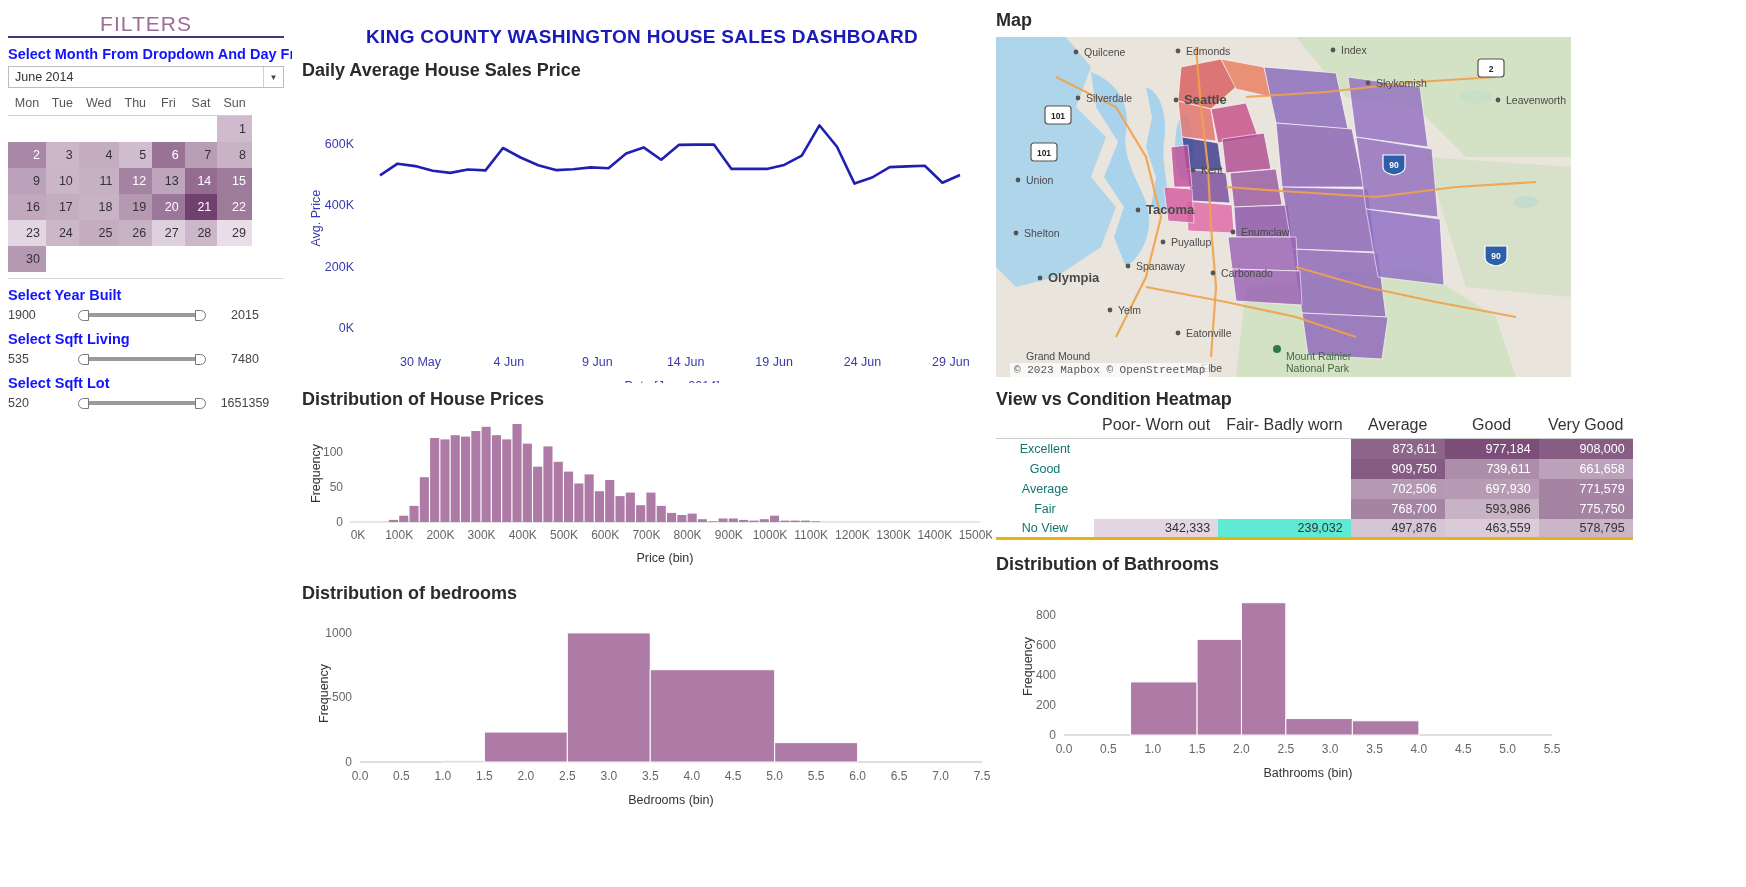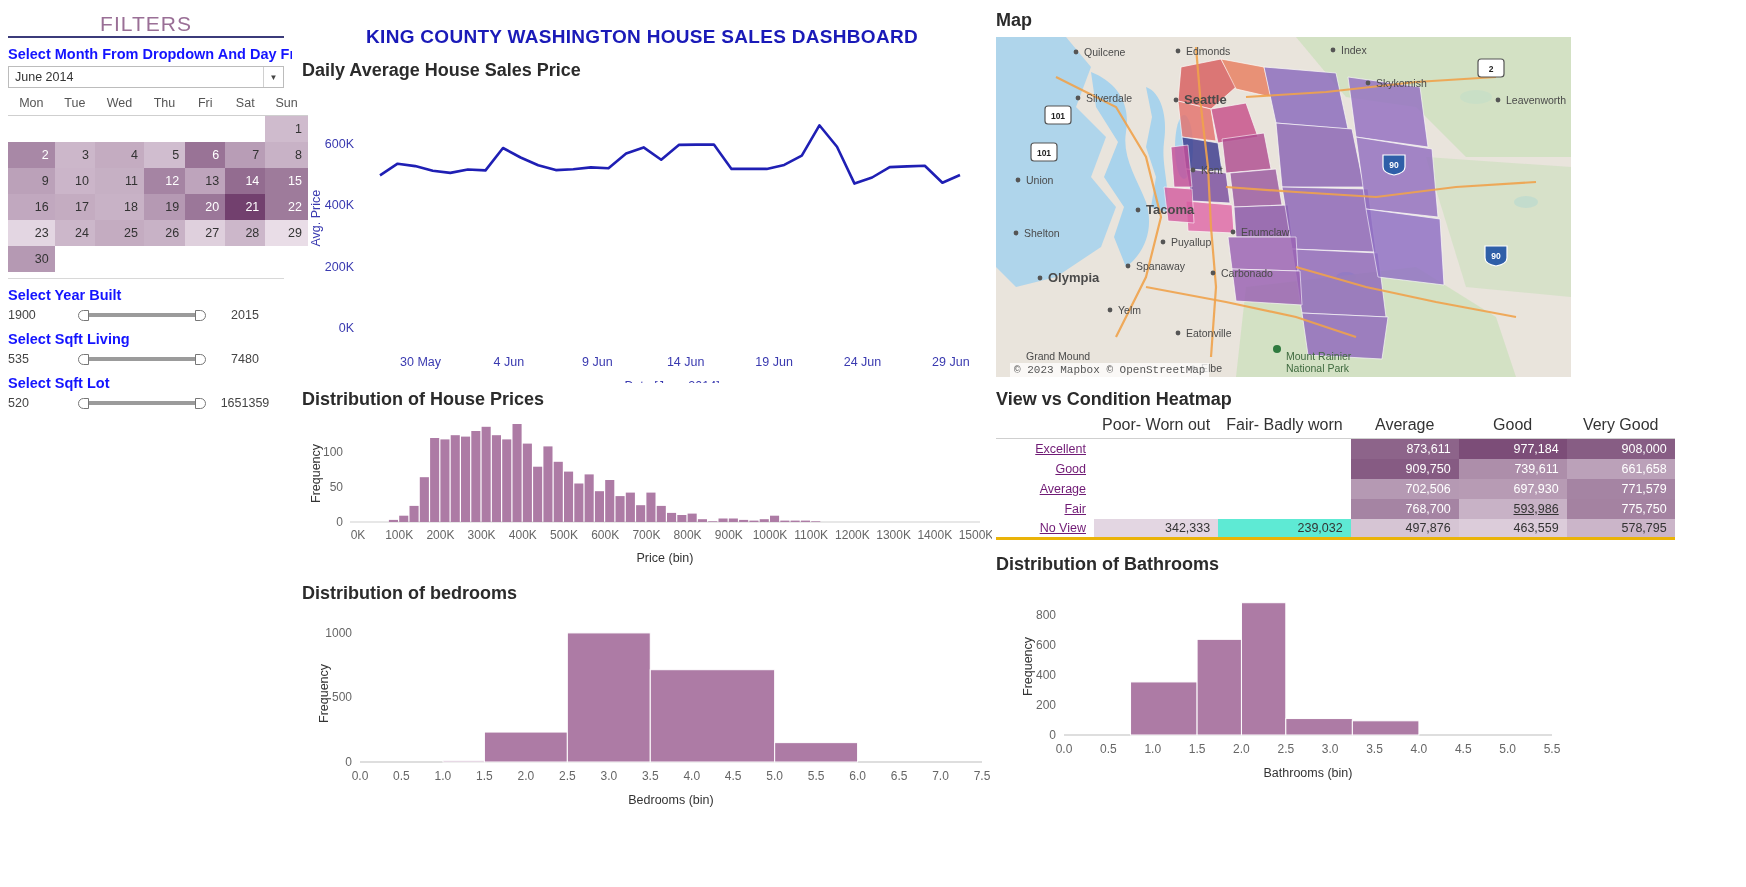--- a/index.html
+++ b/index.html
@@ -28,21 +28,21 @@
   .dd {
     margin:0 8px 6px 8px; height:22px; border:1px solid #bcbcbc; background:#fff;
     display:flex; align-items:center; position:relative; font-size:12.5px; color:#333;
   }
   .dd .val { padding-left:6px; flex:1; }
   .dd .arrow {
     width:20px; height:20px; border-left:1px solid #d0d0d0; display:flex;
     align-items:center; justify-content:center; font-size:8px; color:#444;
   }
 
-  table.cal { width:300px; margin:4px 24px 0 8px; border-collapse:collapse; }
+  table.cal { width:244px; margin:4px 24px 0 8px; border-collapse:collapse; }
   table.cal th {
     font-weight:400; font-size:12.5px; color:#555; padding:2px 0 5px 0;
     border-bottom:1px solid #cfcfcf; text-align:center;
   }
   table.cal td {
     height:26px; font-size:12.5px; text-align:right; padding-right:6px;
     color:#333; border:0;
   }
   table.cal td.lite { color:#ffffff; }
   table.cal td.empty { background:#ffffff; }
@@ -82,22 +82,22 @@
   }
 
   
   table.heat { border-collapse:collapse; margin-left:4px; }
   table.heat th {
     font-weight:400; font-size:16px; color:#333; padding:2px 8px 4px 8px;
     text-align:center; border-bottom:1px solid #cfcfcf; white-space:nowrap;
   }
   table.heat th.corner { border-bottom:1px solid #cfcfcf; }
   table.heat td { font-size:12.5px; height:20px; padding:0 8px 0 8px; }
-  table.heat td.rowhdr { text-align:right; color:#701a75; width:98px; white-space:nowrap;text-decoration:underline; }
-  table.heat td.num { text-align:right; width:108px; }
+  table.heat td.rowhdr { text-align:center; color:#0f766e; width:98px; white-space:nowrap; }
+  table.heat td.num { text-align:right; width:94px; }
   table.heat td.num.w { color:#fff; }
   table.heat td.num.d { color:#333; }
   table.heat tr.last td { border-bottom:3px solid #eab308; }
   svg { display:block; }
   .tick { font-size:12px; fill:#666; font-family:"Liberation Sans", sans-serif; }
   .tickblue { font-size:12.5px; fill:#3a3ab0; font-family:"Liberation Sans", sans-serif; }
   .axname { font-size:12.5px; fill:#333; font-family:"Liberation Sans", sans-serif; }
   .axnameblue { font-size:12.5px; fill:#3a3ab0; font-family:"Liberation Sans", sans-serif; }
 </style>
 </head>
@@ -483,21 +483,21 @@
             <td class="num d"></td>
             <td class="num w" style="background: rgb(181, 153, 179);">702,506</td>
             <td class="num w" style="background: rgb(183, 155, 180);">697,930</td>
             <td class="num w" style="background: rgb(165, 132, 163);">771,579</td>
           </tr>
           <tr>
             <td class="rowhdr">Fair</td>
             <td class="num d"></td>
             <td class="num d"></td>
             <td class="num w" style="background: rgb(165, 132, 163);">768,700</td>
-            <td class="num d" style="background: rgb(200, 178, 198); text-decoration: underline;">593,986</td>
+            <td class="num d" style="background: rgb(200, 178, 198);">593,986</td>
             <td class="num w" style="background: rgb(164, 130, 161);">775,750</td>
           </tr>
           <tr class="last">
             <td class="rowhdr">No View</td>
             <td class="num d" style="background: rgb(227, 214, 226);">342,333</td>
             <td class="num d" style="background: #5eead4; padding-left: 19px;">239,032</td>
             <td class="num d" style="background: rgb(214, 197, 212);">497,876</td>
             <td class="num d" style="background: rgb(220, 204, 218);">463,559</td>
             <td class="num d" style="background: rgb(203, 181, 201); margin-left: 24px;">578,795</td>
           </tr>

